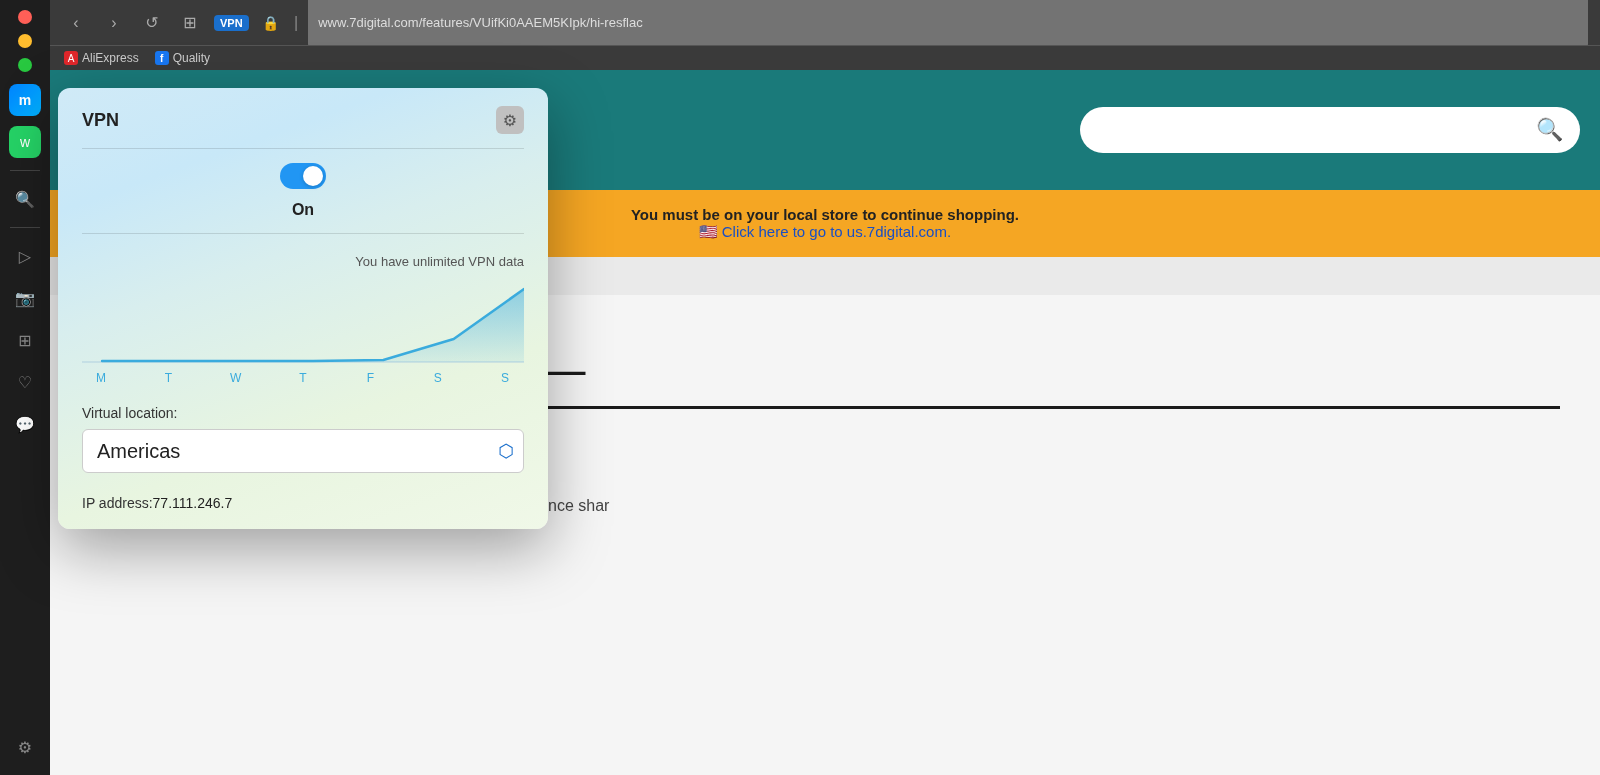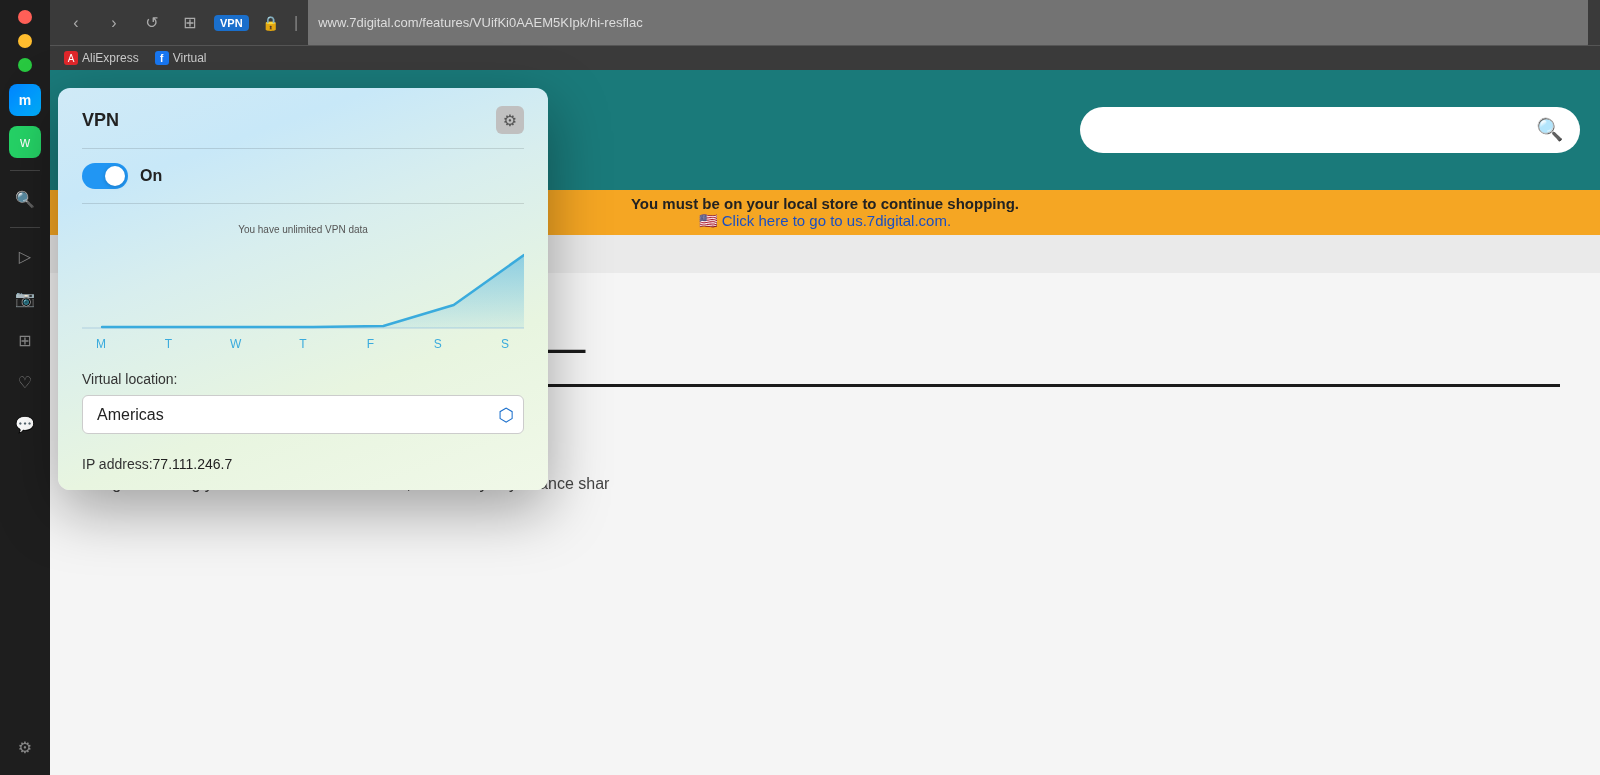--- a/index.html
+++ b/index.html
@@ -153,21 +153,21 @@
       justify-content: flex-end;
     }
     .search-icon-site {
       color: #1a7a7a;
       font-size: 22px;
     }
 
     
     .notice-bar {
       background: #f5a623;
-      padding: 5px 40px;
+      padding: 16px 40px;
       text-align: center;
     }
     .notice-bar p {
       font-size: 15px;
       font-weight: 600;
       color: #222;
     }
     .notice-bar a {
       color: #1a4fc4;
       text-decoration: none;
@@ -245,20 +245,21 @@
       background: rgba(0,0,0,0.12);
       margin: 10px 0;
     }
 
     
     .vpn-toggle-row {
       display: flex;
       align-items: center;
       gap: 12px;
       margin: 14px 0;
+      flex-direction: column;
     }
     .toggle-switch {
       width: 46px; height: 26px;
       background: #2196f3;
       border-radius: 13px;
       position: relative;
       cursor: pointer;
     }
     .toggle-knob {
       position: absolute;
@@ -285,23 +286,24 @@
       color: #3aabdd;
       letter-spacing: -1px;
     }
     .data-label {
       font-size: 13px;
       font-weight: 600;
       color: #333;
       margin-top: 2px;
     }
     .data-sublabel {
-      font-size: 10px;
+      font-size: 13px;
       color: #555;
       margin-top: 20px;
+      text-align: right;
     }
 
     
     .vpn-chart {
       margin: 14px 0 4px;
       position: relative;
       height: 90px;
     }
     .chart-svg {
       width: 100%;
@@ -332,21 +334,21 @@
     }
     .location-select-wrapper {
       position: relative;
     }
     .location-select-wrapper select {
       width: 100%;
       padding: 10px 40px 10px 14px;
       background: #fff;
       border: 1px solid #ccc;
       border-radius: 6px;
-      font-size: 16px;
+      font-size: 20px;
       color: #222;
       appearance: none;
       cursor: pointer;
     }
     .select-arrow {
       position: absolute;
       right: 10px; top: 50%;
       transform: translateY(-50%);
       color: #1a6fcc;
       font-size: 18px;
@@ -402,21 +404,21 @@
       <span class="url-text">/features/VUifKi0AAEM5KIpk/hi-resflac</span>
     </div>
   </div>
   <div class="bookmarks-bar">
     <div class="bookmark-item">
       <div class="bookmark-favicon" style="background:#e0272b; color:#fff; border-radius:3px;">A</div>
       <span>AliExpress</span>
     </div>
     <div class="bookmark-item">
       <div class="bookmark-favicon" style="background:#1877f2; color:#fff; border-radius:3px; font-weight:bold;">f</div>
-      <span>Virtual</span>
+      <span>Quality</span>
     </div>
   </div>
 </div>
 
 <div class="website-content">
 
   <div class="site-header">
     <div class="search-bar-site">
       <span class="search-icon-site">🔍</span>
     </div>

